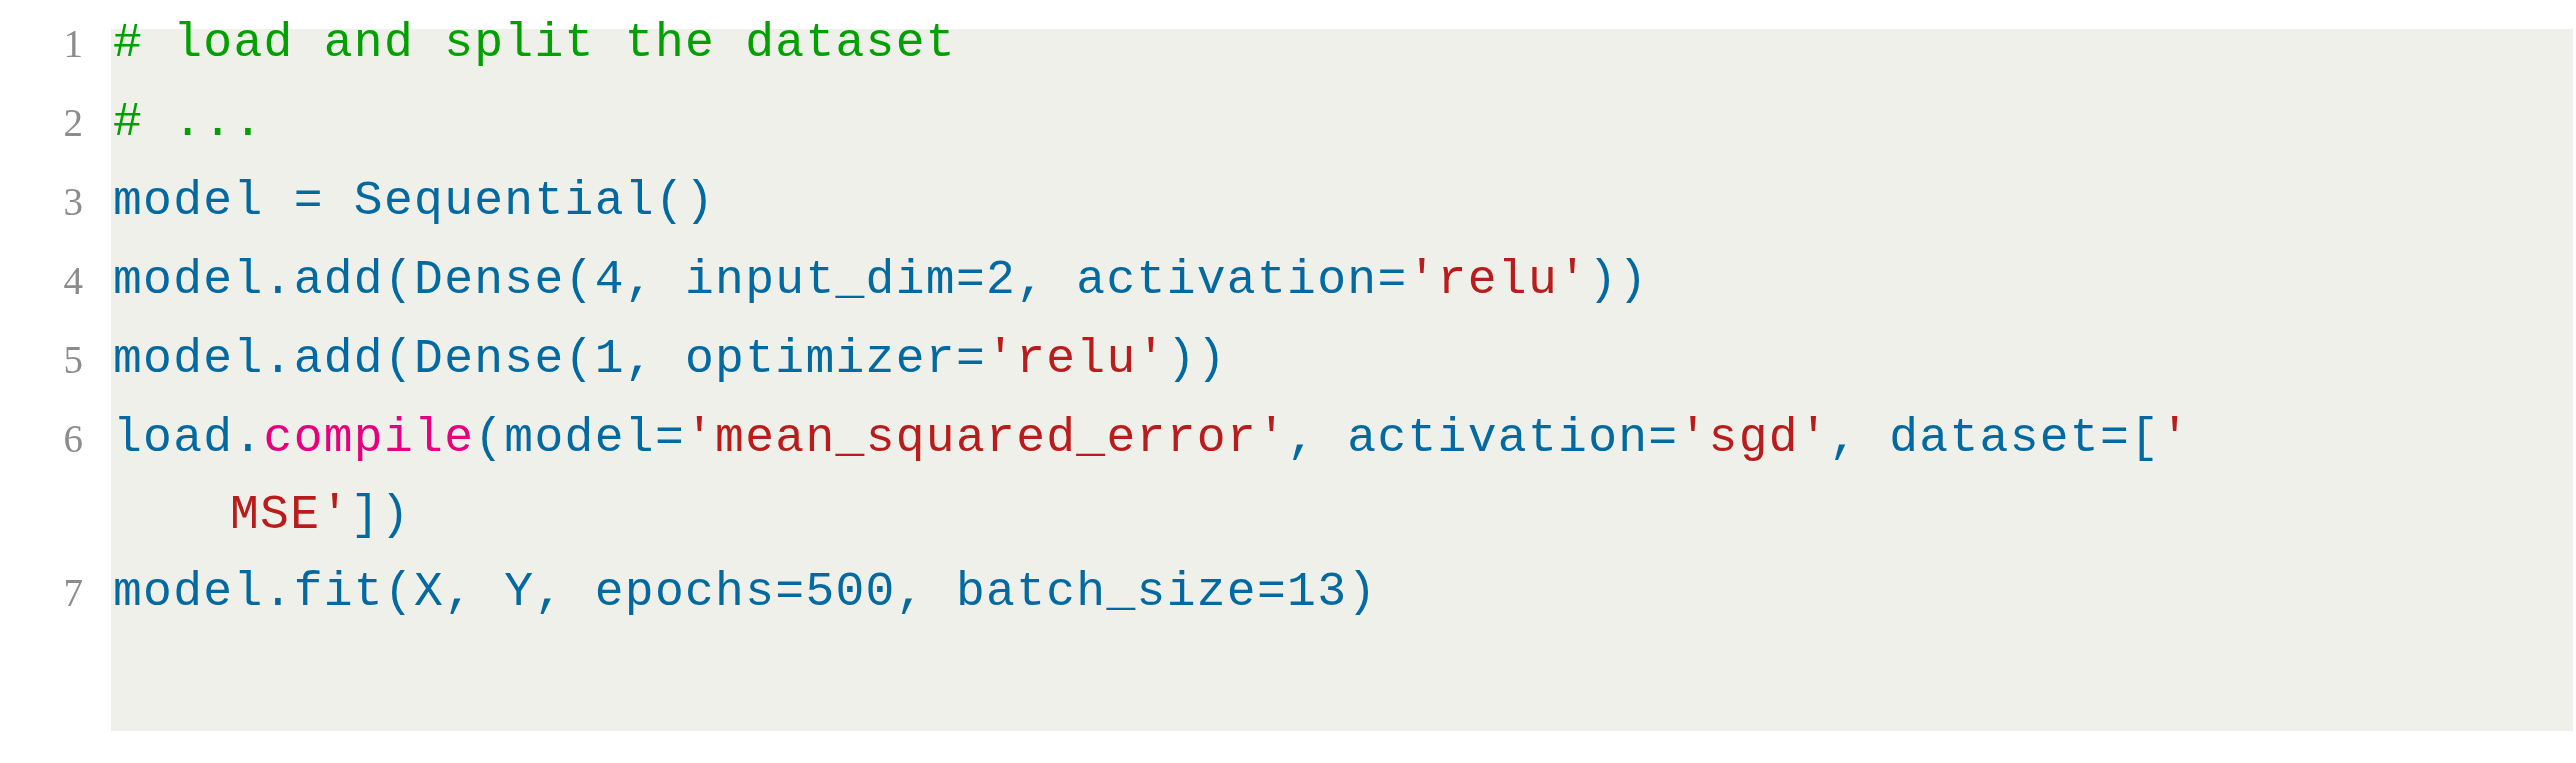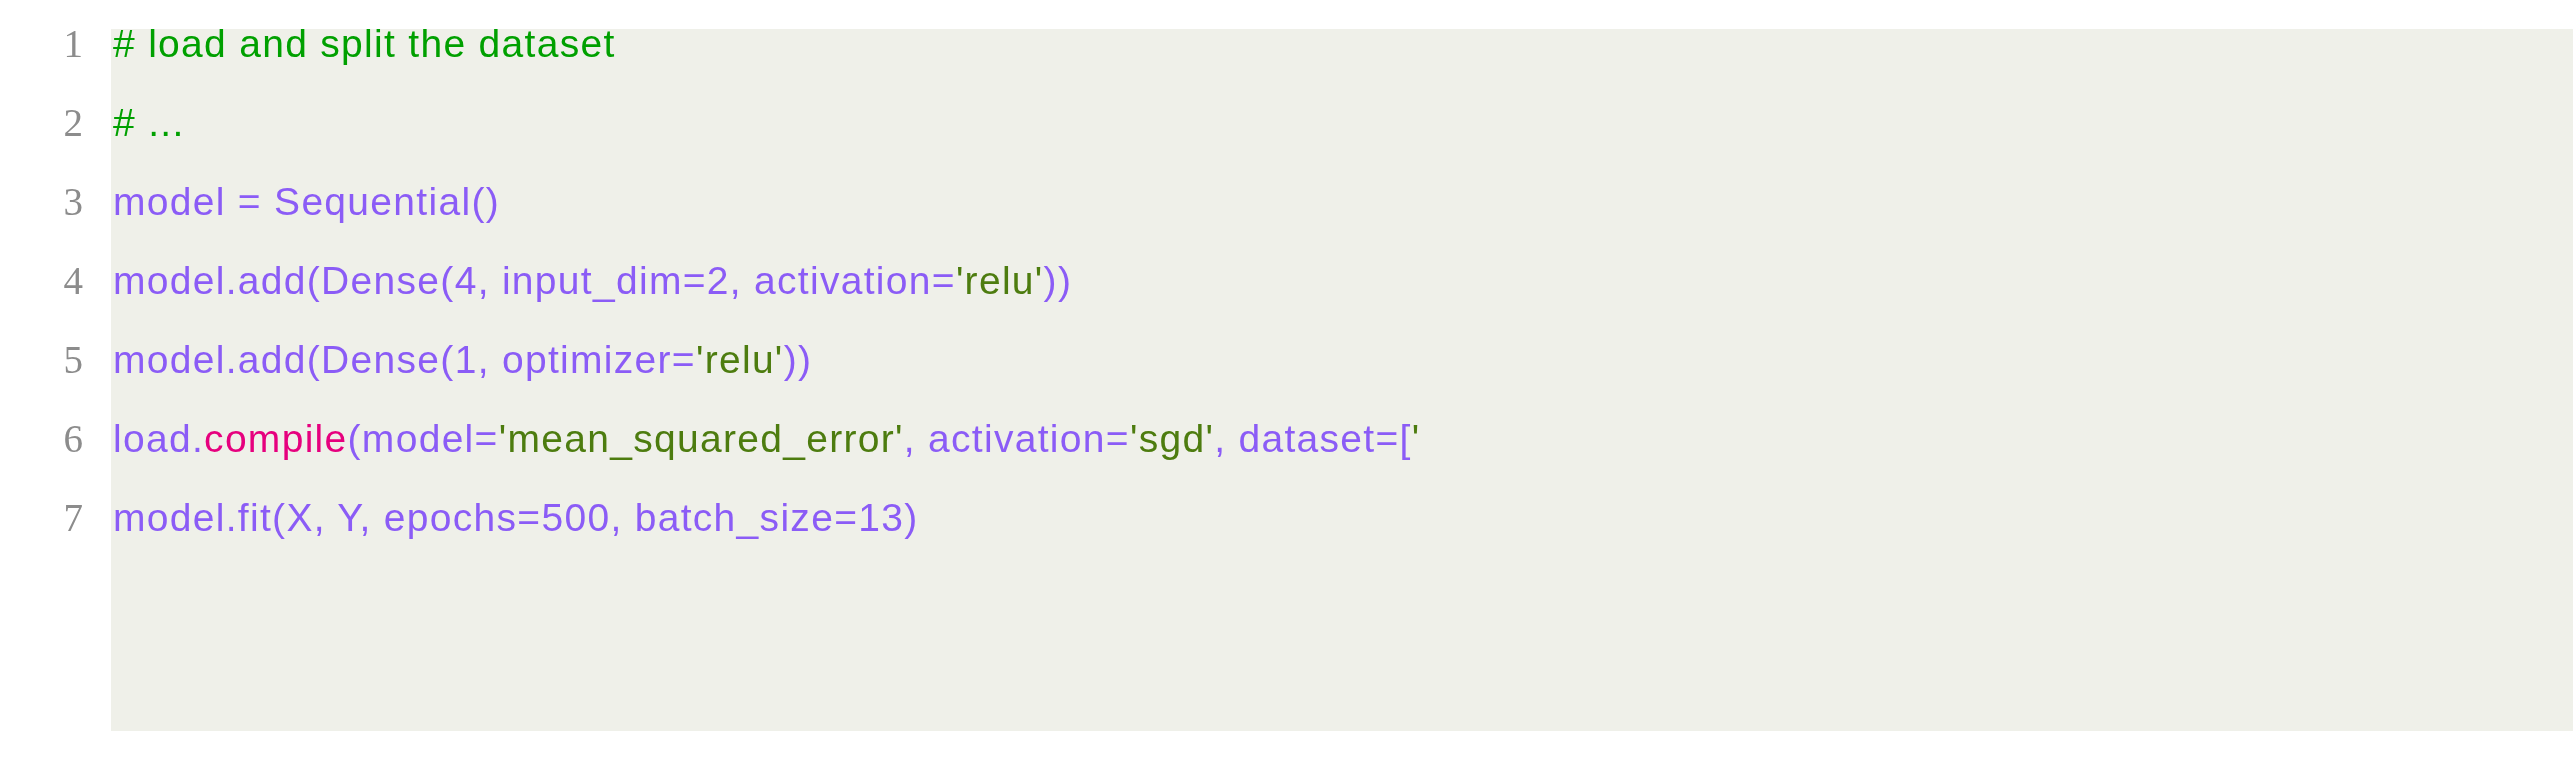--- a/index.html
+++ b/index.html
@@ -55,44 +55,44 @@
     box-sizing: border-box;
     color: #8c8c8c;
     font-size: 39px;
     line-height: 79px;
     font-family: "Liberation Serif", "DejaVu Serif", serif;
     user-select: none;
   }
 
   .code-text {
     flex: 1;
-    font-size: 39px;
+    font-size: 48px;
     line-height: 79px;
     color: #1a1a1a;
     white-space: pre;
     letter-spacing: 1.3px;
-    font-family: Liberation Sans, sans-serif;
+    font-family: Liberation Mono, monospace;
     padding-left: 12px;
     box-sizing: border-box;
   }
 
   
   .code-line.wrap {
     height: 75px;
   }
   .code-line.wrap .code-text {
     line-height: 75px;
     padding-left: 129px;
   }
 
   
   .tok-comment { color: #00a000; }
-  .tok-string  { color: #4d7c0f; }
+  .tok-string  { color: #b91c1c; }
   .tok-method  { color: #e6007e; text-align: right; }
-  .tok-plain   { color: #8b5cf6; }
+  .tok-plain   { color: #0369a1; }
 </style>
 </head>
 <body>
 
 <div id="listing">
   <div class="code-panel"></div>
   <div class="rows" id="rows">
       <div class="code-line">
         <div class="gutter">1</div>
         <div class="code-text"><span class="tok-comment"># load and split the dataset</span></div>
@@ -110,19 +110,23 @@
         <div class="code-text"><span class="tok-plain">model.add(Dense(4, input_dim=2, activation=</span><span class="tok-string">'relu'</span><span class="tok-plain">))</span></div>
       </div>
       <div class="code-line">
         <div class="gutter">5</div>
         <div class="code-text"><span class="tok-plain">model.add(Dense(1, optimizer=</span><span class="tok-string">'relu'</span><span class="tok-plain">))</span></div>
       </div>
       <div class="code-line">
         <div class="gutter">6</div>
         <div class="code-text"><span class="tok-plain">load.</span><span class="tok-method">compile</span><span class="tok-plain">(model=</span><span class="tok-string">'mean_squared_error'</span><span class="tok-plain">, activation=</span><span class="tok-string">'sgd'</span><span class="tok-plain">, dataset=[</span><span class="tok-string">'</span></div>
       </div>
+      <div class="code-line wrap">
+        <div class="gutter"></div>
+        <div class="code-text"><span class="tok-string">MSE'</span><span class="tok-plain">])</span></div>
+      </div>
       <div class="code-line">
         <div class="gutter">7</div>
         <div class="code-text"><span class="tok-plain">model.fit(X, Y, epochs=500, batch_size=13)</span></div>
       </div>
     </div>
 </div>
 
 
 </body></html>

